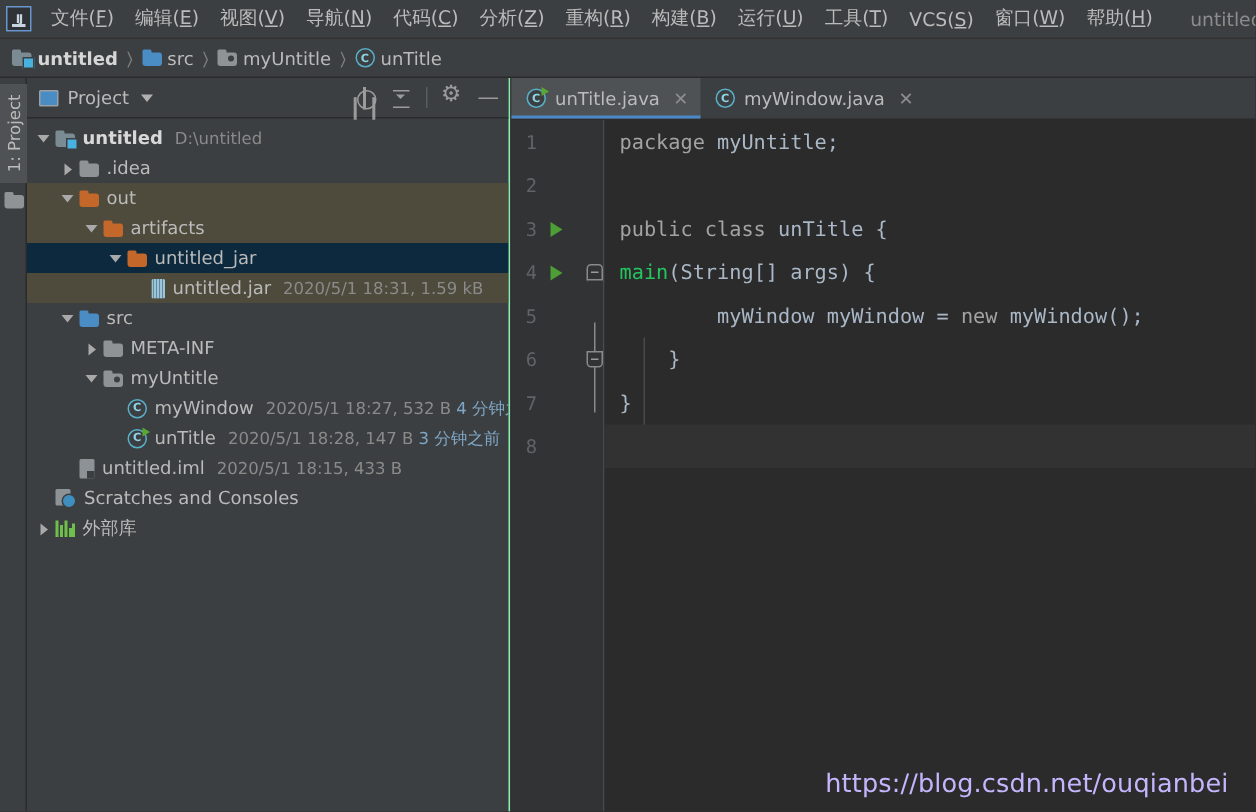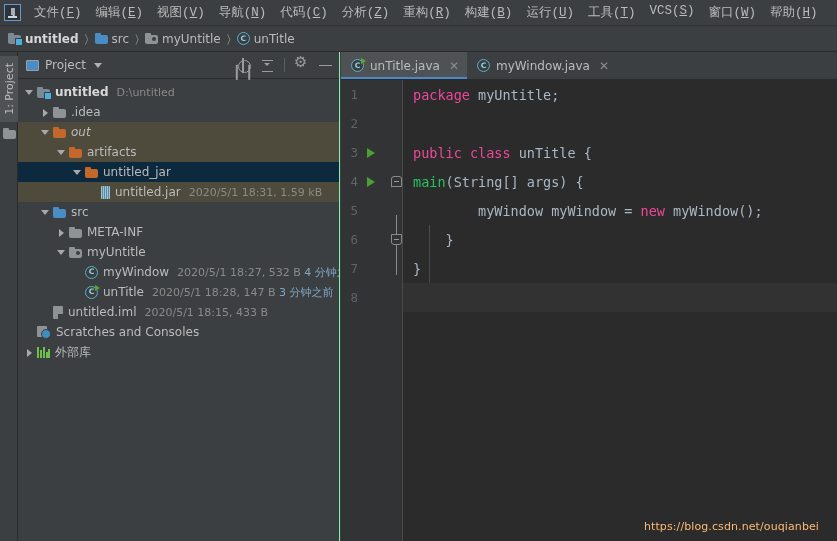--- a/index.html
+++ b/index.html
@@ -235,39 +235,39 @@
 
   .code {
     flex:1 1 auto; position:relative; background:#2b2b2b; overflow:hidden;
     font-family:"DejaVu Sans Mono","Liberation Mono",monospace; font-size:13.5px;
   }
   .cline { height:29px; display:flex; align-items:center; padding-left:10px; white-space:pre; }
   .cline.current { background:#323232; }
   .indent-guide {
     position:absolute; left:26px; top:145px; width:1px; height:58px; background:#4b4b4b;
   }
-  .kw  { color:#ec4899; }
+  .kw  { color:#a3a3a3; }
   .plain { color:#a9b7c6; }
   .fn  { color:#22c55e; }
   .dim { color:#a9b7c6; }
   .brace { color:#a9b7c6; }
 
   .watermark {
-    position:absolute; right:18px; bottom:8px; font-size:11px; color:#fdba74;
+    position:absolute; right:18px; bottom:8px; font-size:17px; color:#c4b5fd;
     letter-spacing:.1px;
   }
 </style>
 </head>
 <body>
 
 <div id="app">
 
   <div class="menubar">
     <div class="ij-logo">IJ</div>
-    <div id="menu-items" style="display:flex;font-family:Liberation Mono, monospace;">
+    <div id="menu-items" style="display:flex;align-items:center;">
         <div class="menu-item">文件(<u>F</u>)</div>
         <div class="menu-item">编辑(<u>E</u>)</div>
         <div class="menu-item">视图(<u>V</u>)</div>
         <div class="menu-item">导航(<u>N</u>)</div>
         <div class="menu-item">代码(<u>C</u>)</div>
         <div class="menu-item">分析(<u>Z</u>)</div>
         <div class="menu-item">重构(<u>R</u>)</div>
         <div class="menu-item">构建(<u>B</u>)</div>
         <div class="menu-item">运行(<u>U</u>)</div>
         <div class="menu-item">工具(<u>T</u>)</div>
@@ -341,21 +341,21 @@
           <span class="nm">untitled</span>
           <span class="meta">D:\untitled</span>
         </div>
         <div class="row" style="padding-left: 22px;">
           <span class="arrow collapsed"></span>
           <span class="ico ico-folder f-grey">
             <i></i>
           </span>
           <span class="nm">.idea</span>
         </div>
-        <div class="row changed" style="padding-left: 22px; font-style: italic;">
+        <div class="row changed" style="padding-left: 22px;">
           <span class="arrow expanded"></span>
           <span class="ico ico-folder f-orange">
             <i></i>
           </span>
           <span class="nm">out</span>
         </div>
         <div class="row changed" style="padding-left: 38px;">
           <span class="arrow expanded"></span>
           <span class="ico ico-folder f-orange">
             <i></i>

